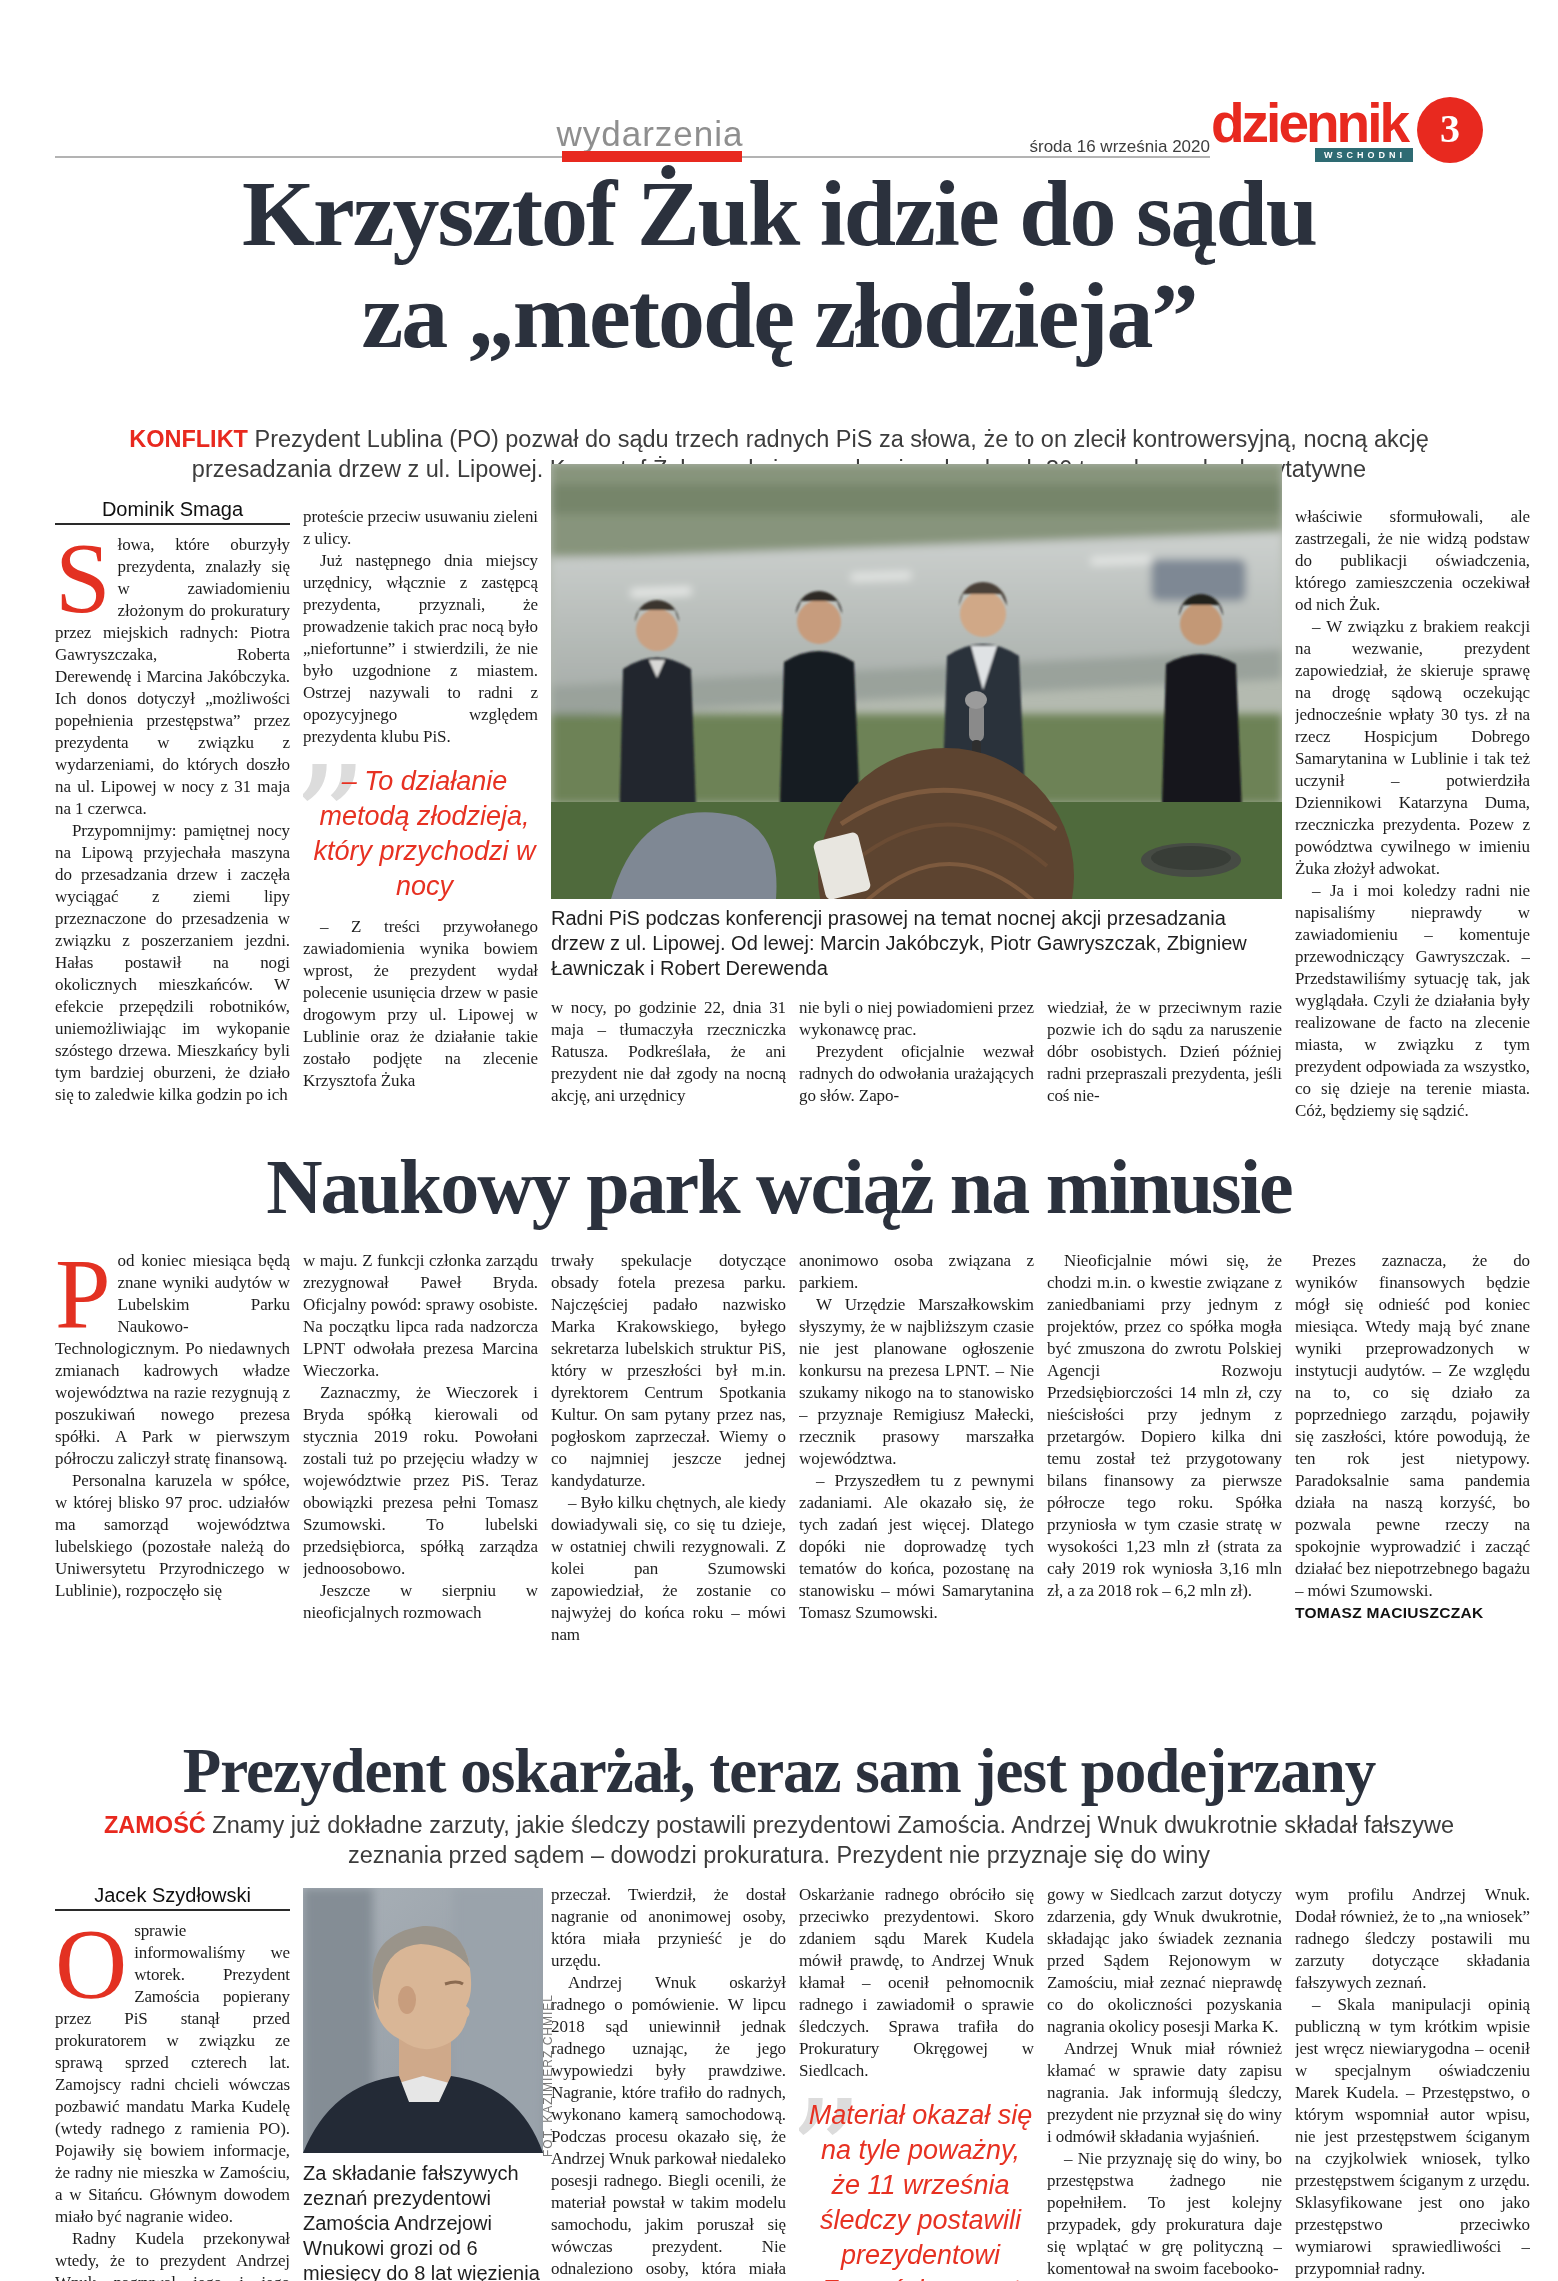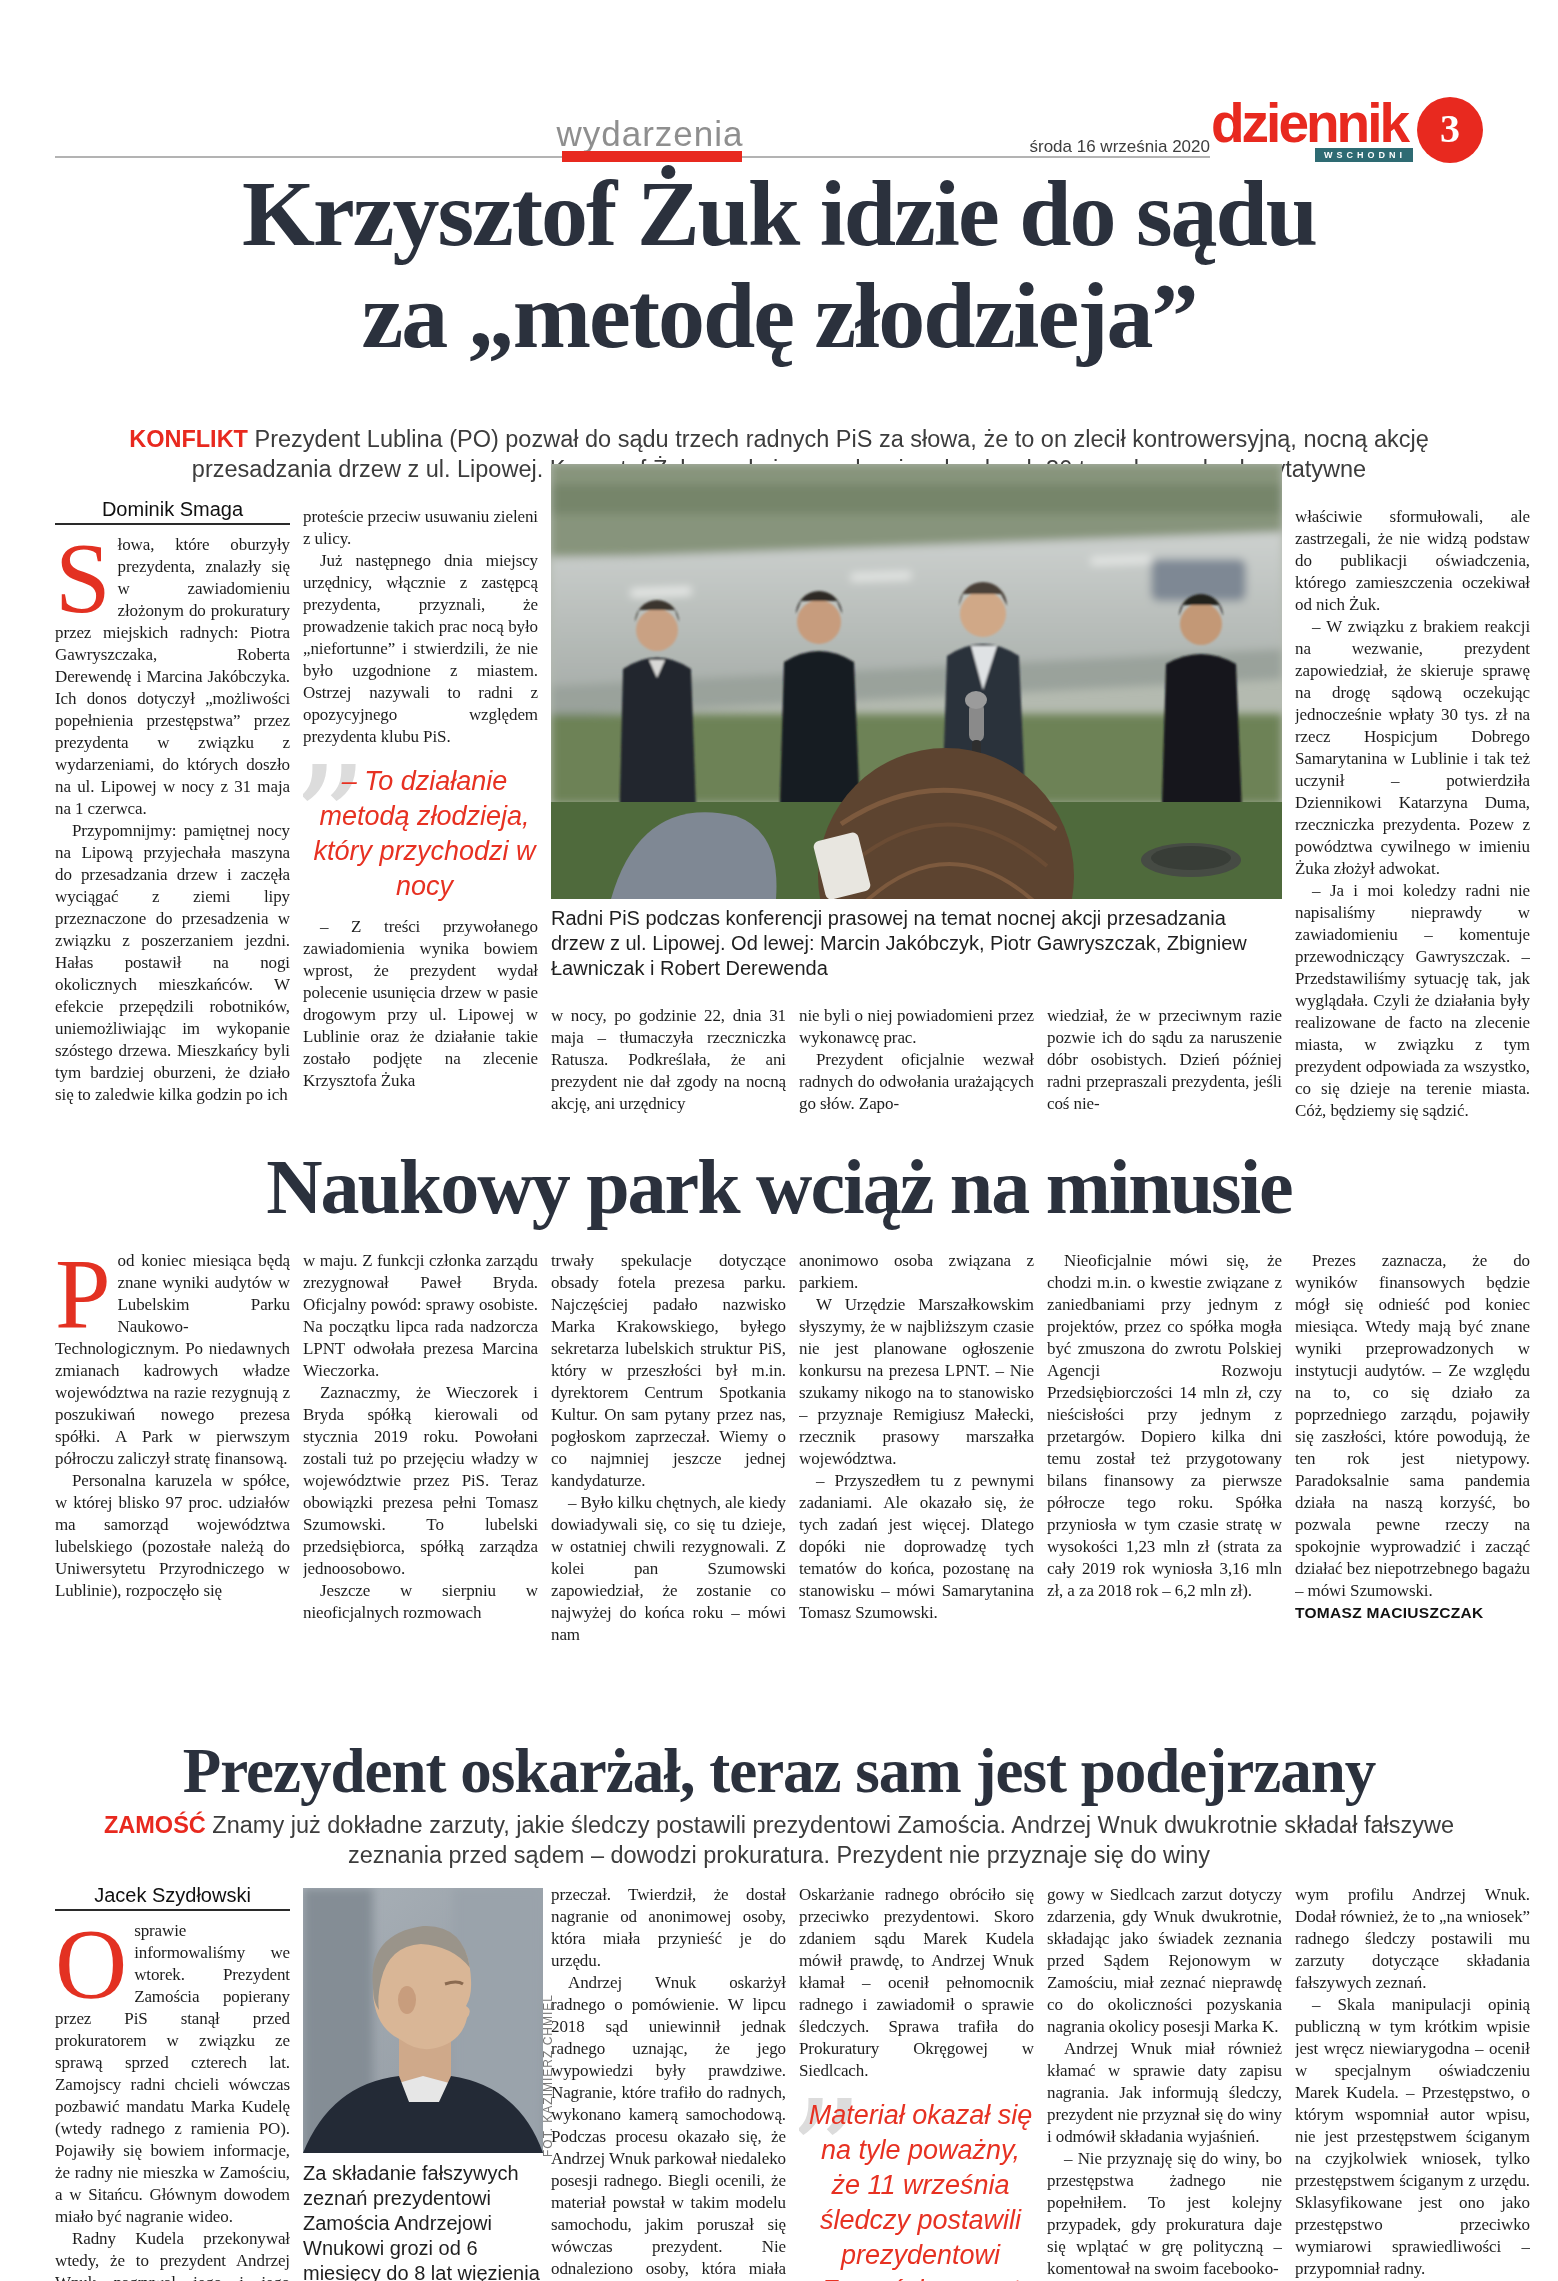--- a/index.html
+++ b/index.html
@@ -52,21 +52,21 @@
   .pq-text{position:relative;z-index:1;font-family:"Liberation Sans",sans-serif;
     font-style:italic;font-size:27px;line-height:35px;color:#e73122;text-align:center;}
 
   
   .a1-mid{left:551px;top:464px;width:731px;}
   .photo-frame{display:block;}
   .caption{font-family:"Liberation Sans",sans-serif;font-size:20px;line-height:25px;
     color:#1f1f1f;margin-top:7px;}
   .credit-row{border-top:2px solid #4a4a4a;margin-top:6px;padding-top:3px;text-align:right;
     font-family:"Liberation Sans",sans-serif;font-size:13.5px;color:#6e6e6e;letter-spacing:0.5px;}
-  .subcols{position:relative;margin-top:24px;height:132px;}
+  .subcols{position:relative;margin-top:16px;height:132px;}
   .subcol{position:absolute;top:0;width:235px;height:132px;overflow:hidden;}
   .subcol.s2{left:248px;} .subcol.s3{left:496px;}
 
   .a3-photo{left:303px;top:1888px;width:240px;}
   .caption-small{font-family:"Liberation Sans",sans-serif;font-size:20px;line-height:25px;
     color:#1f1f1f;margin-top:8px;border-bottom:1.5px solid #555;padding-bottom:6px;}
   .vcredit{left:541px;top:1902px;height:255px;writing-mode:vertical-rl;transform:rotate(180deg);
     font-family:"Liberation Sans",sans-serif;font-size:12px;color:#777;letter-spacing:1px;
     text-align:left;}
 

